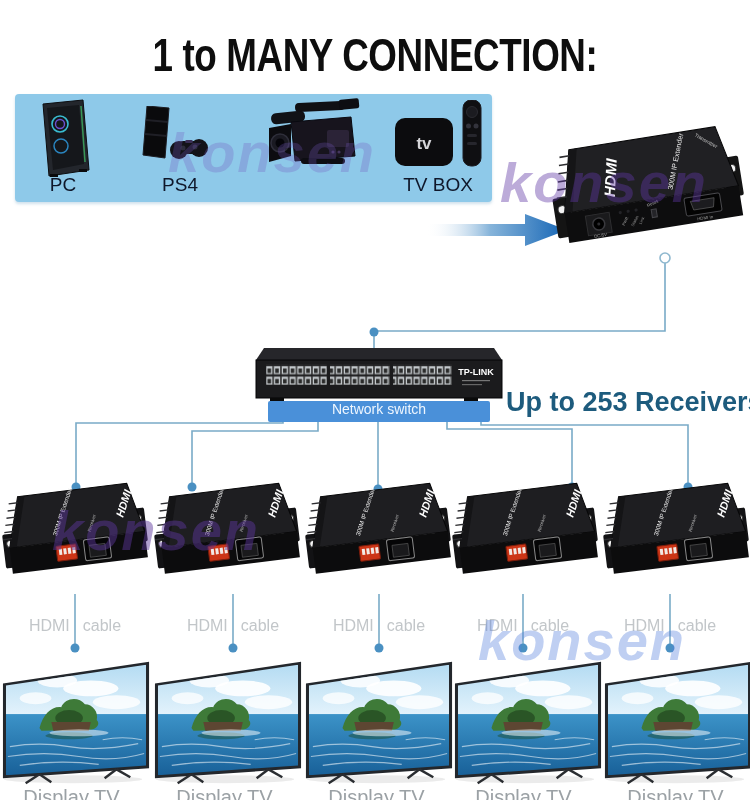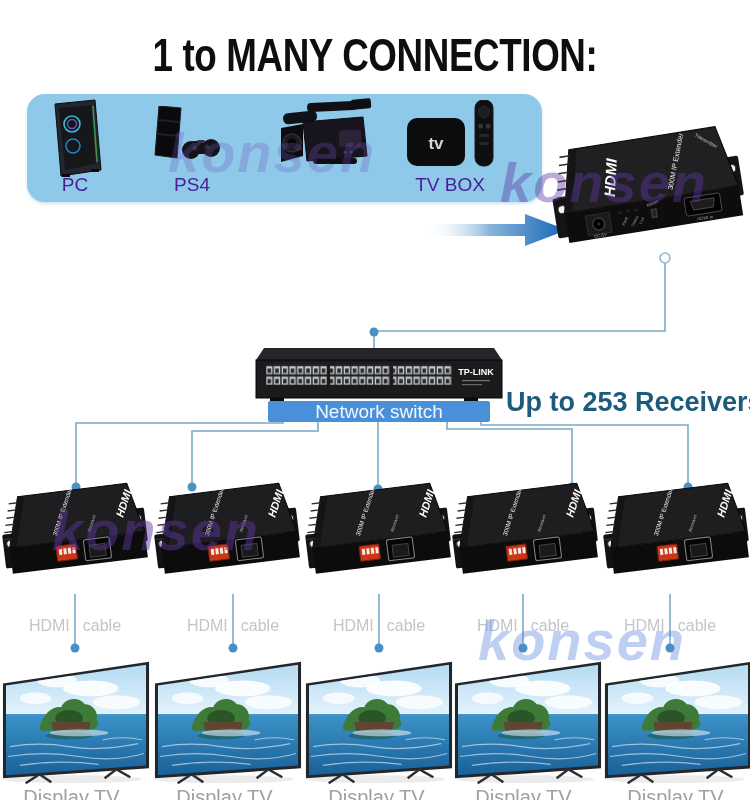--- a/index.html
+++ b/index.html
@@ -4,31 +4,31 @@
 <style>
   html,body{margin:0;padding:0;background:#ffffff;}
   .stage{position:relative;width:750px;height:800px;background:#ffffff;overflow:hidden;
          font-family:"Liberation Sans",sans-serif;margin-top:16px;}
   .abs{position:absolute;}
   
   .title{left:0;top:12px;width:750px;text-align:center;font-size:46px;font-weight:bold;
          color:#0e0e0e;letter-spacing:-.5px;}
   .title-inner{display:inline-block;transform:scaleX(.8);white-space:nowrap;}
   
-  .banner{left:27px;top:78px;width:515px;height:108px;background:#8ec9e9;border-radius:18px;
+  .banner{left:15px;top:78px;width:477px;height:108px;background:#8ec9e9;border-radius:4px;
           box-shadow:0 2px 3px rgba(120,170,200,.35);z-index:2;}
-  .dev-label{position:absolute;top:80px;transform:translateX(-50%);color:#4c1d95;
+  .dev-label{position:absolute;top:80px;transform:translateX(-50%);color:#0f172a;
              font-size:19px;white-space:nowrap;}
   
   .wires{left:0;top:0;z-index:1;}
   .device{z-index:2;}
   
   .switch-bar{left:268px;top:385px;width:222px;height:21px;background:#4a90d9;z-index:3;
-              display:flex;align-items:center;justify-content:center;color:#eef6ff;
-              font-size:19px;border-radius:2px;}
+              display:flex;align-items:flex-start;justify-content:center;color:#eef6ff;
+              font-size:14px;border-radius:2px;}
   .note{left:506px;top:371px;font-size:27px;font-weight:bold;color:#1d5b7d;z-index:3;white-space:nowrap;}
   
   .cable-label{top:601px;width:154px;display:flex;justify-content:center;gap:13px;
                font-size:16px;color:#c2c6c9;z-index:2;}
   .tv-label{top:770px;width:153px;text-align:center;font-size:20px;color:#9ba1a5;z-index:2;}
   
   .wm{font-size:56px;font-weight:bold;font-style:italic;letter-spacing:2px;z-index:6;
       pointer-events:none;white-space:nowrap;text-align:center;}
   .wm1{left:168px;top:104px;color:rgba(115,85,190,.28);}
   .wm2{left:500px;top:134px;color:rgba(95,55,165,.42);}

